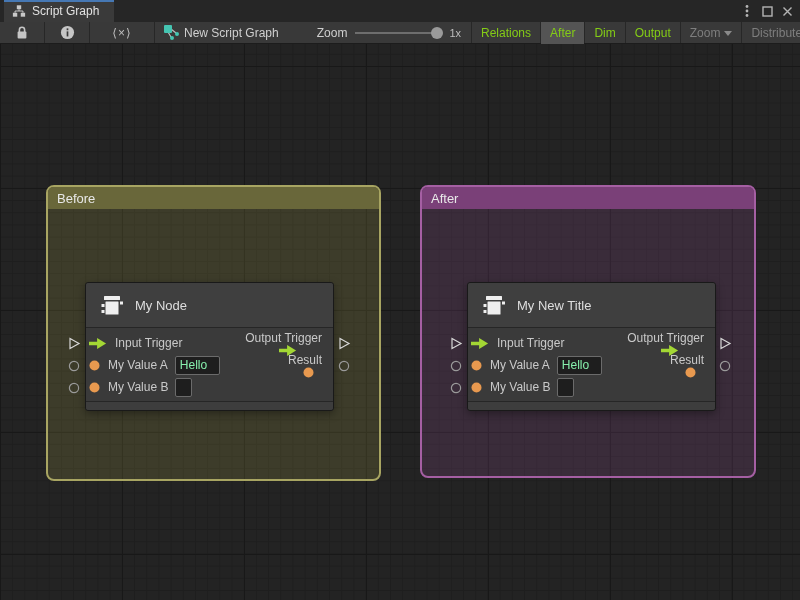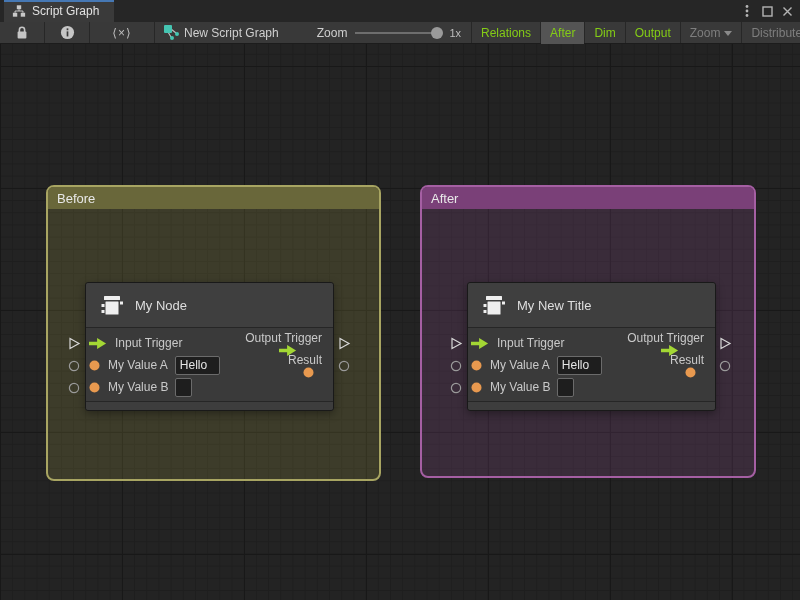--- a/index.html
+++ b/index.html
@@ -79,21 +79,21 @@
   .g1 .node { left:45px; top:95px; }
   .n-header { height:45px; background:#3f3f3f; border-bottom:1px solid #262626;
               border-radius:3px 3px 0 0; display:flex; align-items:center;
               gap:10px; padding:0 11px; }
   .n-title { font-size:13px; color:#dedede; }
   .n-rows { padding:4px 0 3px; background:#3a3a3a; }
   .n-row { height:22px; display:flex; align-items:center; padding:0 3px;
            font-size:12px; color:#c9c9c9; }
   .p-label { margin-left:8px; }
   .p-field { margin-left:7px; height:19px; background:#1e1e1e;
-             border:1px solid #6b6b6b; border-radius:2px; color:#e5e5e5;
+             border:1px solid #6b6b6b; border-radius:2px; color:#86efac;
              font-family:"Liberation Sans", sans-serif; font-size:12px;
              padding:0 4px; }
   .p-field.wide { width:45px; }
   .p-field.small { width:17px; }
   .r-group { margin-left:auto; display:flex; align-items:center;flex-direction:column; }
   .r-group .p-label { margin:0 8px 0 0; }
   .n-footer { height:9px; background:#3d3d3d; border-top:1px solid #262626;
               border-radius:0 0 3px 3px; }
 
   

